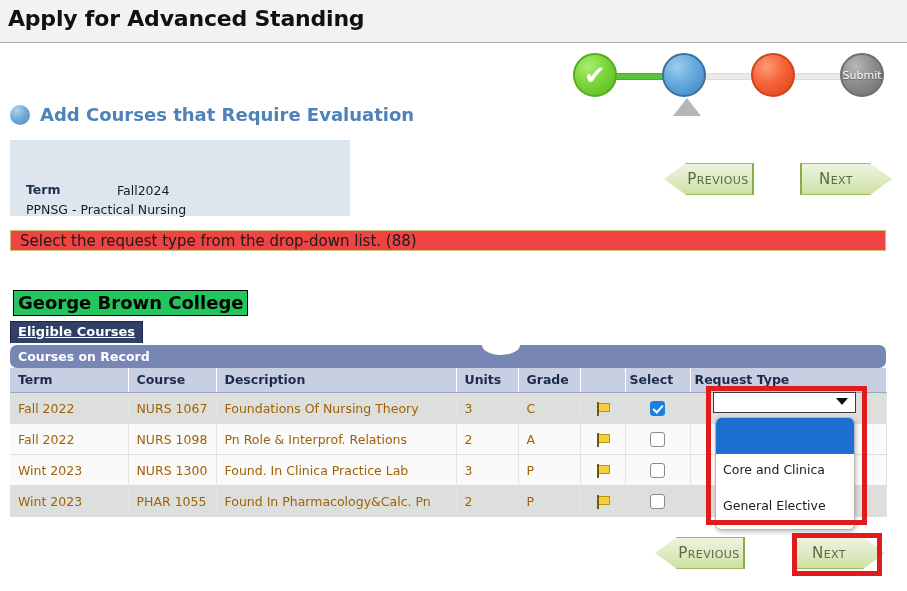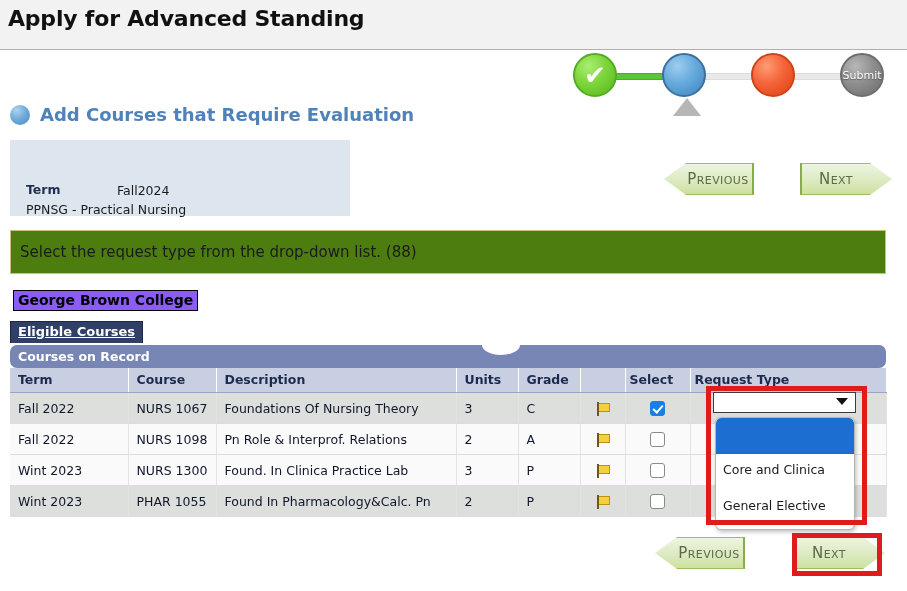--- a/index.html
+++ b/index.html
@@ -12,21 +12,21 @@
     height: 591px;
     position: relative;
     font-family: "DejaVu Sans", "Liberation Sans", sans-serif;
     overflow: hidden;
   }
 
   
   #title-bar {
     position: absolute;
     left: 0; top: 0;
-    width: 907px; height: 50px;
+    width: 907px; height: 43px;
     background: #f2f2f2;
     border-bottom: 1px solid #b0b0b0;
     box-sizing: border-box;
   }
   #page-title {
     position: absolute;
     left: 8px; top: 6px;
     font-size: 22px;
     font-weight: bold;
     color: #111111;
@@ -185,42 +185,42 @@
 
   #prev-top { left: 664px; top: 163px; }
   #next-top { left: 800px; top: 163px; }
   #prev-bottom { left: 655px; top: 537px; }
   #next-bottom { left: 793px; top: 537px; }
 
   
   #message-bar {
     position: absolute;
     left: 10px; top: 230px;
-    width: 876px; height: 44px;
-    background: #4d7c0f;
+    width: 876px; height: 21px;
+    background: #ef4444;
     border: 1px solid #c9bf7d;
     box-sizing: border-box;
     display: flex;
     align-items: center;
     padding-left: 9px;
   }
   #message-text {
     font-size: 15px;
     color: #1b1b1b;
     font-family: "DejaVu Sans", "Liberation Sans", sans-serif;
   }
 
   
   #college-label {
     position: absolute;
     left: 13px; top: 290px;
     border: 1px solid #000000;
-    background: #8b5cf6;
+    background: #22c55e;
     padding: 1px 4px 2px 4px;
-    font-size: 14px;
+    font-size: 18px;
     font-weight: bold;
     color: #000000;
   }
 
   
   #tabs {
     position: absolute;
     left: 10px; top: 321px;
     display: flex;
     align-items: flex-end;
@@ -281,21 +281,21 @@
     font-weight: bold;
     padding: 4px 0 5px 8px;
     text-align: left;
     border-right: 1px solid #ffffff;
     border-bottom: 1px solid #9aa5c4;
     white-space: nowrap;
   }
   #col-head-row th.center { text-align: left; padding-left: 4px; }
   #course-table td {
     font-size: 12.5px;
-    color: #0f172a;
+    color: #a16207;
     padding: 5px 0 5px 8px;
     border-right: 1px solid #e3e3e3;
     border-bottom: 1px solid #dddddd;
     vertical-align: middle;
     height: 20px;
   }
   #course-table td.center { text-align: center; padding-left: 0; }
   tr.row-shade td { background: #dcdfdc; }
   tr.row-plain td { background: #fafafa; }
 

